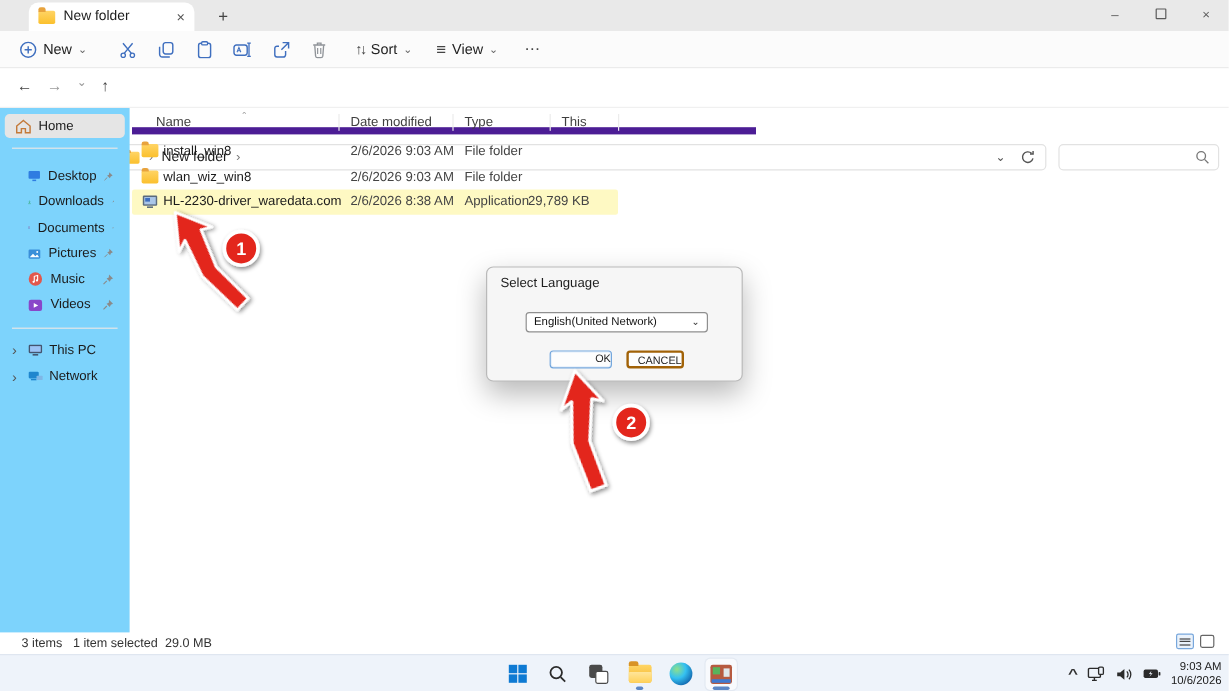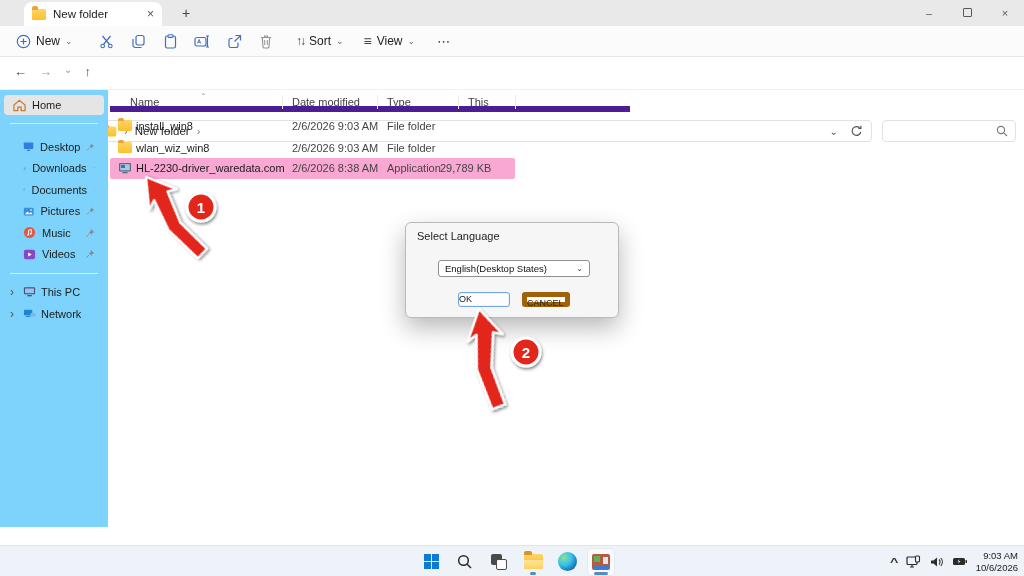--- a/index.html
+++ b/index.html
@@ -50,21 +50,21 @@
   .side-tree { position:absolute; left:4px; width:100px; height:19px; display:flex; align-items:center; gap:5px; padding:0 6px; }
   .tree-chev { color:#555; font-size:12px; width:8px; }
 
   
   .files { position:absolute; left:110px; top:92px; width:914px; height:430px; font-size:11px; }
   .fl-header { position:absolute; left:0; top:0; width:520px; height:20px; color:#3f3f3f; border-bottom:6px solid #4c1d95; }
   .fl-header .h { position:absolute; top:4px; }
   .col-sep { position:absolute; top:3px; width:1px; height:14px; background:#ececec; }
   .sort-caret { position:absolute; left:92px; top:0px; color:#888; font-size:9px; }
   .fl-row { position:absolute; left:0; width:405px; height:21px; }
-  .fl-row.selected { background:#f9a8d4; border-radius:2px; }
+  .fl-row.selected { background:#fef9c3; border-radius:2px; }
   .fl-row .cell { position:absolute; top:4px; white-space:nowrap; }
   .c-icon { left:8px; top:4px; position:absolute; }
   .c-name { left:26px; }
   .c-date { left:182px; color:#444; }
   .c-type { left:277px; color:#444; }
   .c-size { left:330px; width:72px; text-align:left; color:#444; }
 
   
   .statusbar { position:absolute; left:0; top:527px; width:1024px; height:17px; font-size:10.5px; color:#333;
                display:flex; align-items:center; padding-left:18px; gap:9px; }
@@ -95,24 +95,24 @@
   .tray-chev { font-size:11px; color:#333; font-weight:bold; transform:scaleX(1.3); }
   .clock { text-align:right; font-size:9.5px; line-height:1.25; color:#1b1b1b; }
 
   
   .dialog { position:absolute; left:405px; top:222px; width:214px; height:96px; background:#f6f6f6; border:1px solid #b9b9b9;
             border-radius:6px; box-shadow:0 10px 24px rgba(0,0,0,.28); z-index:30; }
   .dlg-title { position:absolute; left:11px; top:7px; font-size:11px; color:#1d1d1d; }
   .dlg-select { position:absolute; left:32px; top:37px; width:152px; height:17px; background:#fff; border:1px solid #8f8f8f;
                 border-radius:3px; font-size:9.5px; display:flex; align-items:center; padding:0 6px; color:#111; }
   .dlg-select .chev { margin-left:auto; font-size:8px; color:#444; }
-  .dlg-btn { position:absolute; top:69px; height:15px; background:#fdfdfd; font-size:9px; color:#222; text-align:left;
+  .dlg-btn { position:absolute; top:69px; height:15px; background:#fdfdfd; font-size:9px; color:#222; text-align:right;
              line-height:13px; border-radius:3px; }
   .dlg-ok { left:52px; width:52px; border:1.5px solid #74a7dd; box-shadow:0 0 0 1px #eaf2fb inset; }
-  .dlg-cancel { left:116px; width:48px; border:5px solid #a16207; }
+  .dlg-cancel { left:116px; width:48px; border:2px solid #a16207; }
 
   
   .overlay { position:absolute; inset:0; z-index:40; pointer-events:none; }
 </style>
 </head>
 <body>
 
 <div class="screen">
 
   <div class="titlebar">
@@ -354,20 +354,33 @@
           <rect x="3" y="3" width="4" height="3" fill="#3f6fbf"></rect>
         </svg>
       </span>
       <span class="cell c-name">HL-2230-driver_waredata.com</span>
       <span class="cell c-date">2/6/2026 8:38 AM</span>
       <span class="cell c-type">Application</span>
       <span class="cell c-size">29,789 KB</span>
     </div>
   </div>
 
+  <div class="statusbar">
+    <span>3 items</span>
+    <span>1 item selected</span>
+    <span style="margin-left:-3px">29.0 MB</span>
+    <span class="sb-views">
+      <span class="sb-details">
+          <i></i>
+          <i></i>
+          <i></i>
+        </span>
+      <span class="sb-thumb"></span>
+    </span>
+  </div>
 
   <div class="taskbar">
     <div class="tk-center">
       <div class="tk-btn">
         <span class="win-logo">
             <i></i>
             <i></i>
             <i></i>
             <i></i>
           </span>
@@ -417,21 +430,21 @@
       <div class="clock">
         <div>9:03 AM</div>
         <div>10/6/2026</div>
       </div>
     </div>
   </div>
 
   <div class="dialog">
     <div class="dlg-title">Select Language</div>
     <div class="dlg-select">
-      <span>English(Desktop States)</span>
+      <span>English(United Network)</span>
       <span class="chev">⌄</span>
     </div>
     <div class="dlg-btn dlg-ok">OK</div>
     <div class="dlg-btn dlg-cancel">CANCEL</div>
   </div>
 
   <svg class="overlay" width="1024" height="576" viewBox="0 0 1024 576">
     <defs>
       <filter id="ds" x="-30%" y="-30%" width="160%" height="160%">
         <feDropShadow dx="1" dy="2" stdDeviation="1.6" flood-color="#000" flood-opacity="0.45"></feDropShadow>

